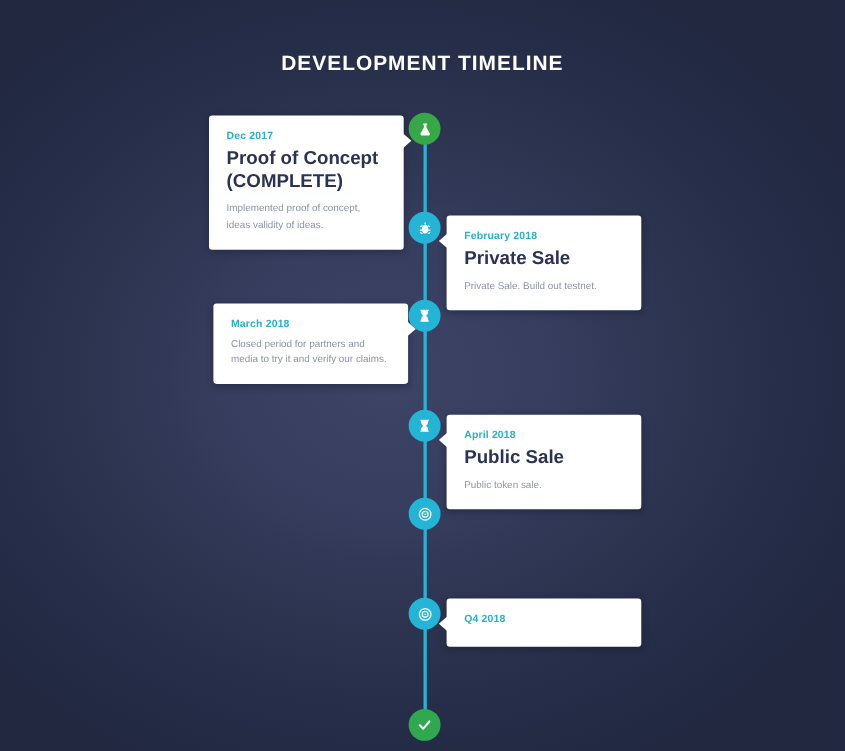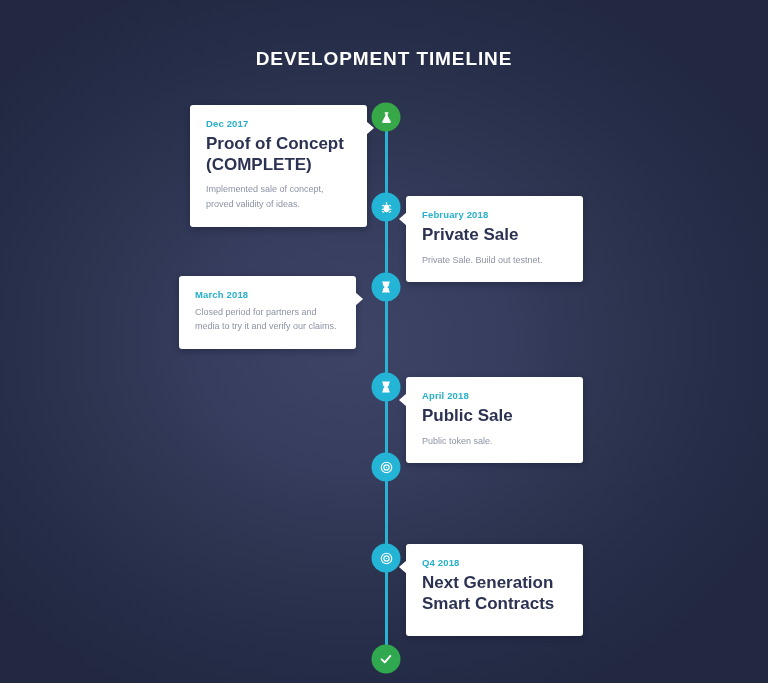--- a/index.html
+++ b/index.html
@@ -114,21 +114,21 @@
 <h1 class="page-title">DEVELOPMENT TIMELINE</h1>
 
 <div class="timeline">
 
   <div class="axis"></div>
 
   <div class="card left" style="left:190px; top:105px;">
     <span class="nib"></span>
     <div class="date">Dec 2017</div>
     <div class="title">Proof of Concept (COMPLETE)</div>
-    <div class="desc">Implemented sale of concept, proved validity of ideas.</div>
+    <div class="desc">Implemented proof of concept, ideas validity of ideas.</div>
   </div>
   <div class="node green" style="left:386px; top:117px;">
     <span>
       <svg width="14" height="14" viewBox="0 0 24 24" fill="#ffffff">
         <path d="M14.5 3h-5a1 1 0 0 0 0 2H10v4.2L4.9 18.3A2.2 2.2 0 0 0 6.8 21.6h10.4a2.2 2.2 0 0 0 1.9-3.3L14 9.2V5h.5a1 1 0 0 0 0-2z"></path>
       </svg>
     </span>
   </div>
 
   <div class="node cyan" style="left:386px; top:207px;">
@@ -145,21 +145,21 @@
       </svg>
     </span>
   </div>
   <div class="card right" style="left:406px; top:196px;">
     <span class="nib"></span>
     <div class="date">February 2018</div>
     <div class="title">Private Sale</div>
     <div class="desc">Private Sale. Build out testnet.</div>
   </div>
 
-  <div class="card left" style="left:179px; top:276px;">
+  <div class="card left" style="left:194px; top:276px;">
     <span class="nib"></span>
     <div class="date">March 2018</div>
     <div class="desc">Closed period for partners and media to try it and verify our claims.</div>
   </div>
   <div class="node cyan" style="left:386px; top:287px;">
     <span>
       <svg width="13" height="13" viewBox="0 0 24 24" fill="#ffffff">
         <path d="M5 2h14v2h-1.2v2.3c0 2.3-1.5 4.3-3.6 5.7 2.1 1.4 3.6 3.4 3.6 5.7V20H19v2H5v-2h1.2v-2.3c0-2.3 1.5-4.3 3.6-5.7C7.7 10.6 6.2 8.6 6.2 6.3V4H5V2z"></path>
       </svg>
     </span>
@@ -194,21 +194,20 @@
       <svg width="14" height="14" viewBox="0 0 24 24" fill="none" stroke="#ffffff" stroke-width="2">
         <circle cx="12" cy="12" r="9"></circle>
         <circle cx="12" cy="12" r="4.5"></circle>
         <circle cx="12" cy="12" r="1.2" fill="#ffffff" stroke="none"></circle>
       </svg>
     </span>
   </div>
   <div class="card right" style="left:406px; top:544px;">
     <span class="nib"></span>
     <div class="date">Q4 2018</div>
-    <div class="title">Next Generation Smart Contracts</div>
   </div>
 
   <div class="node endcap" style="left:386px; top:659px;">
     <span>
       <svg width="15" height="15" viewBox="0 0 24 24" fill="none" stroke="#ffffff" stroke-width="3" stroke-linecap="round" stroke-linejoin="round">
         <polyline points="5,12.5 10,17.5 19,7"></polyline>
       </svg>
     </span>
   </div>
 

